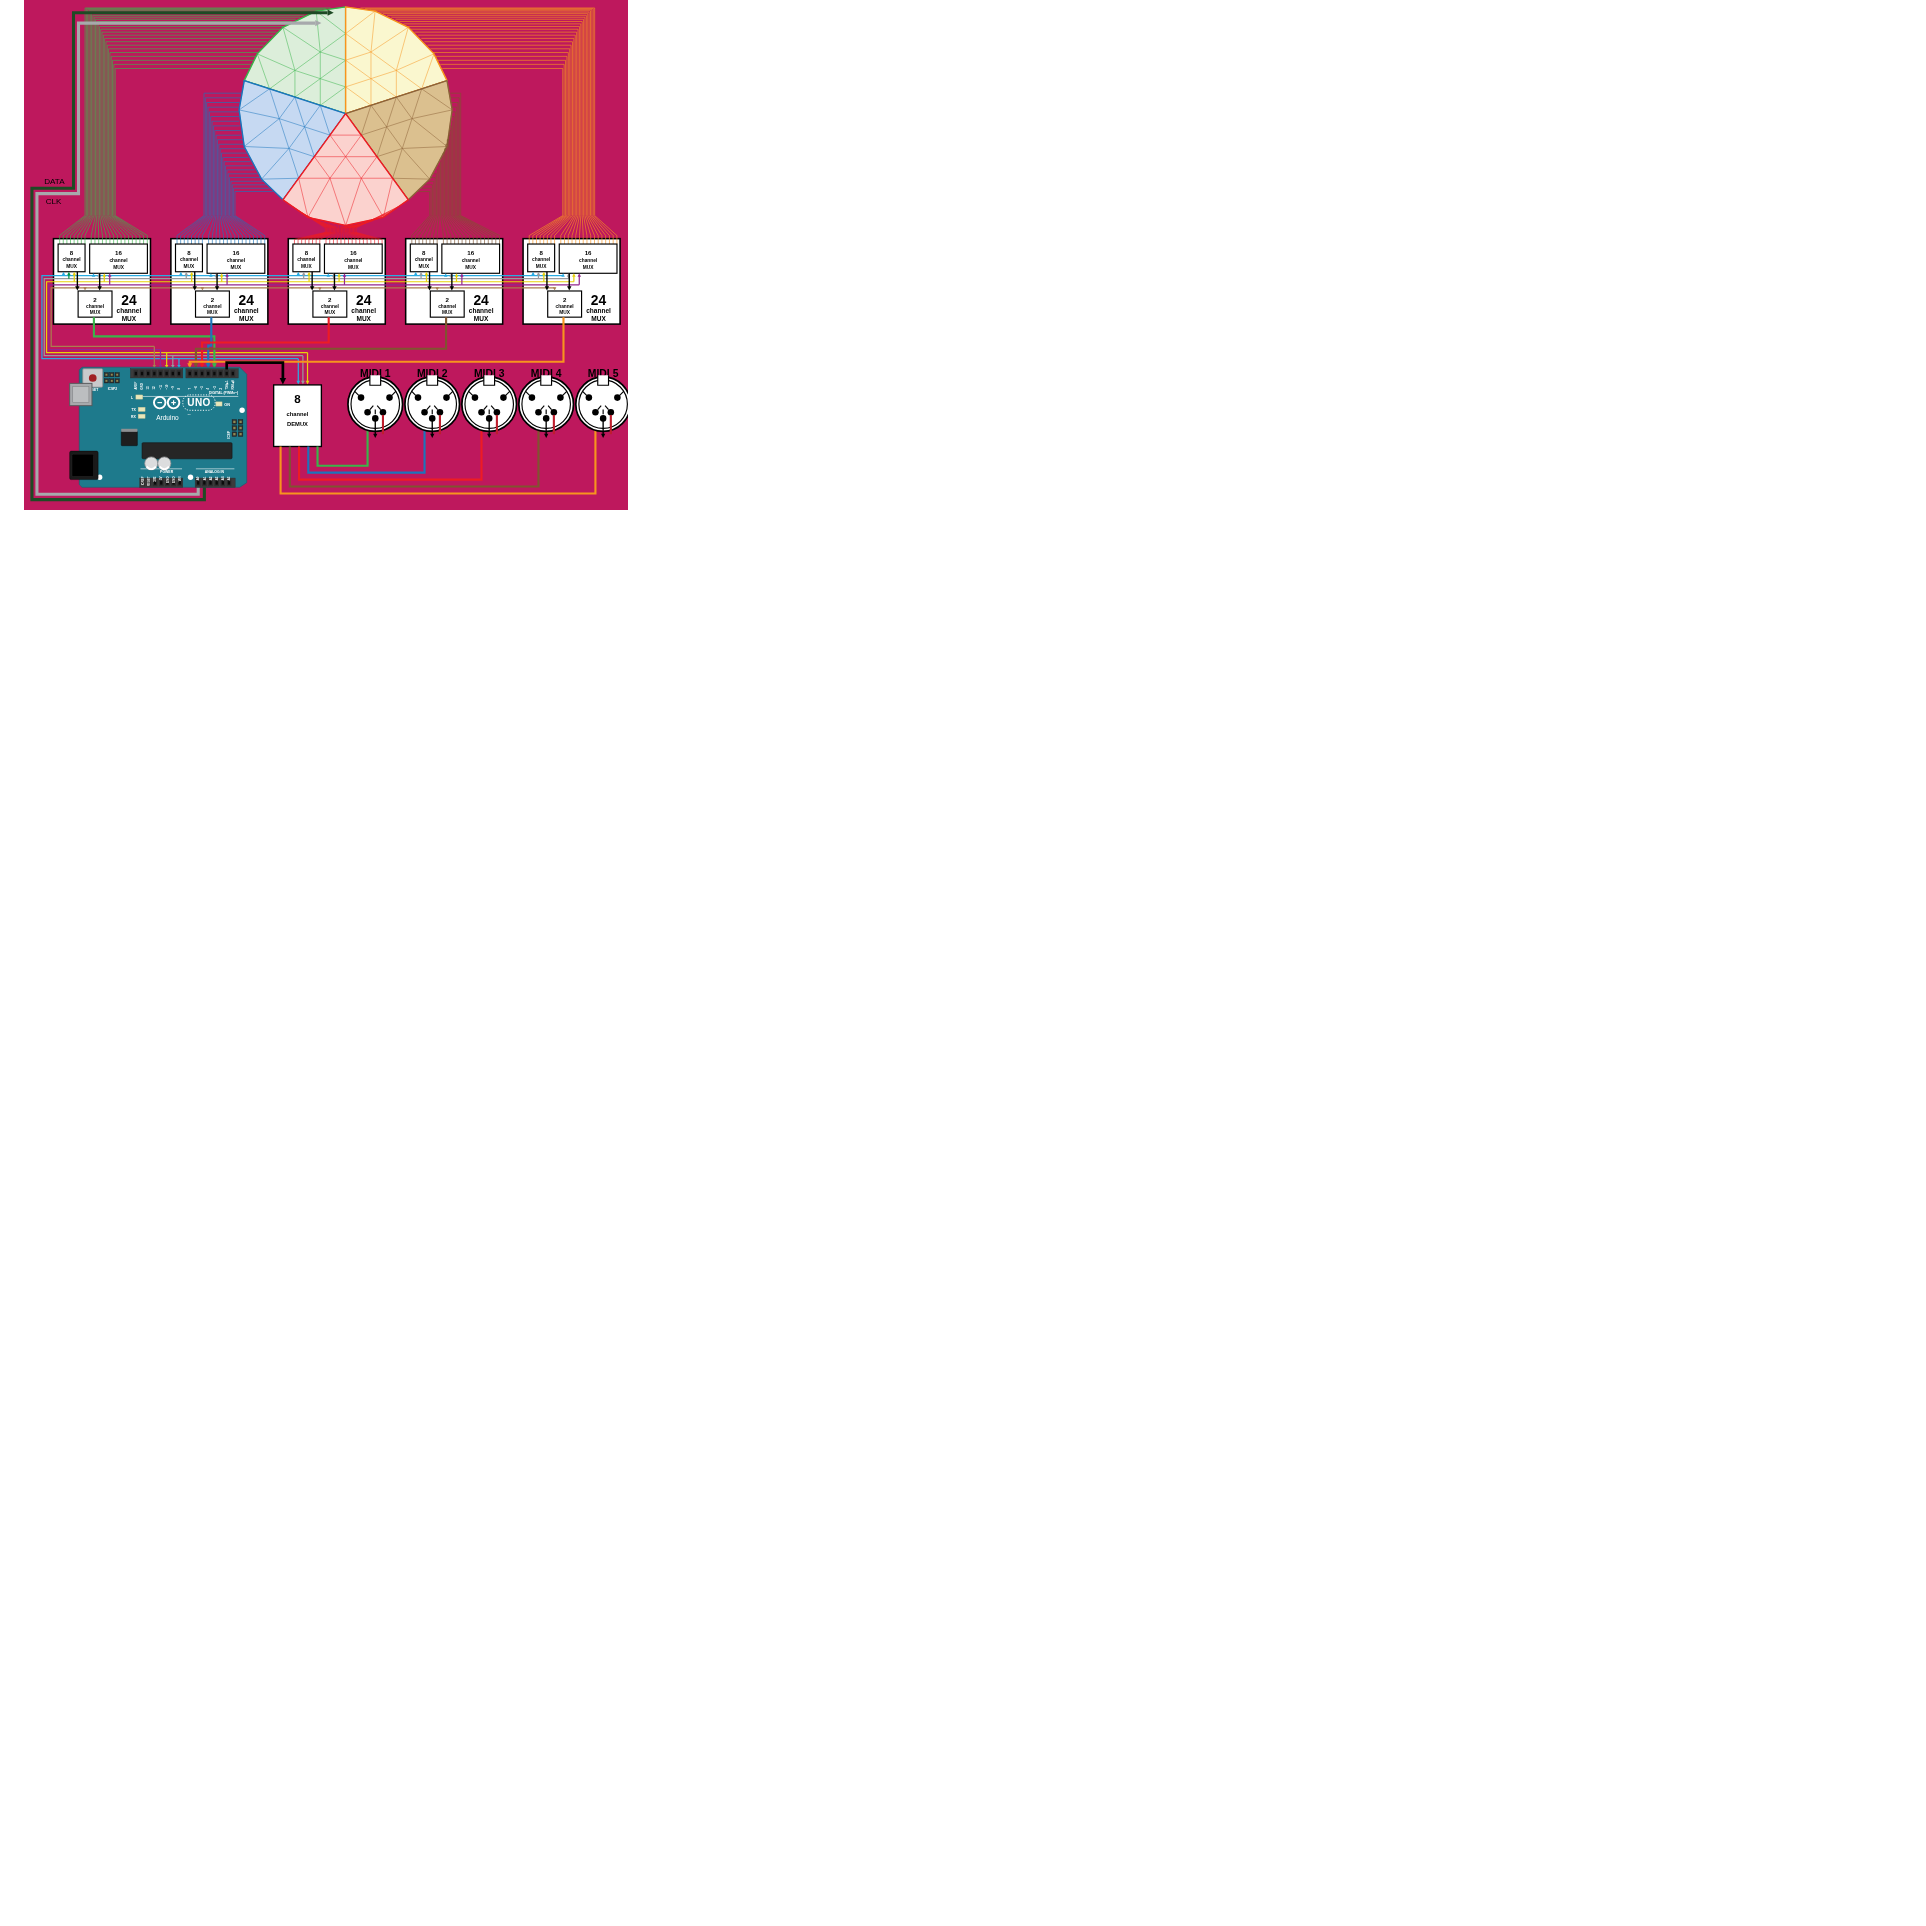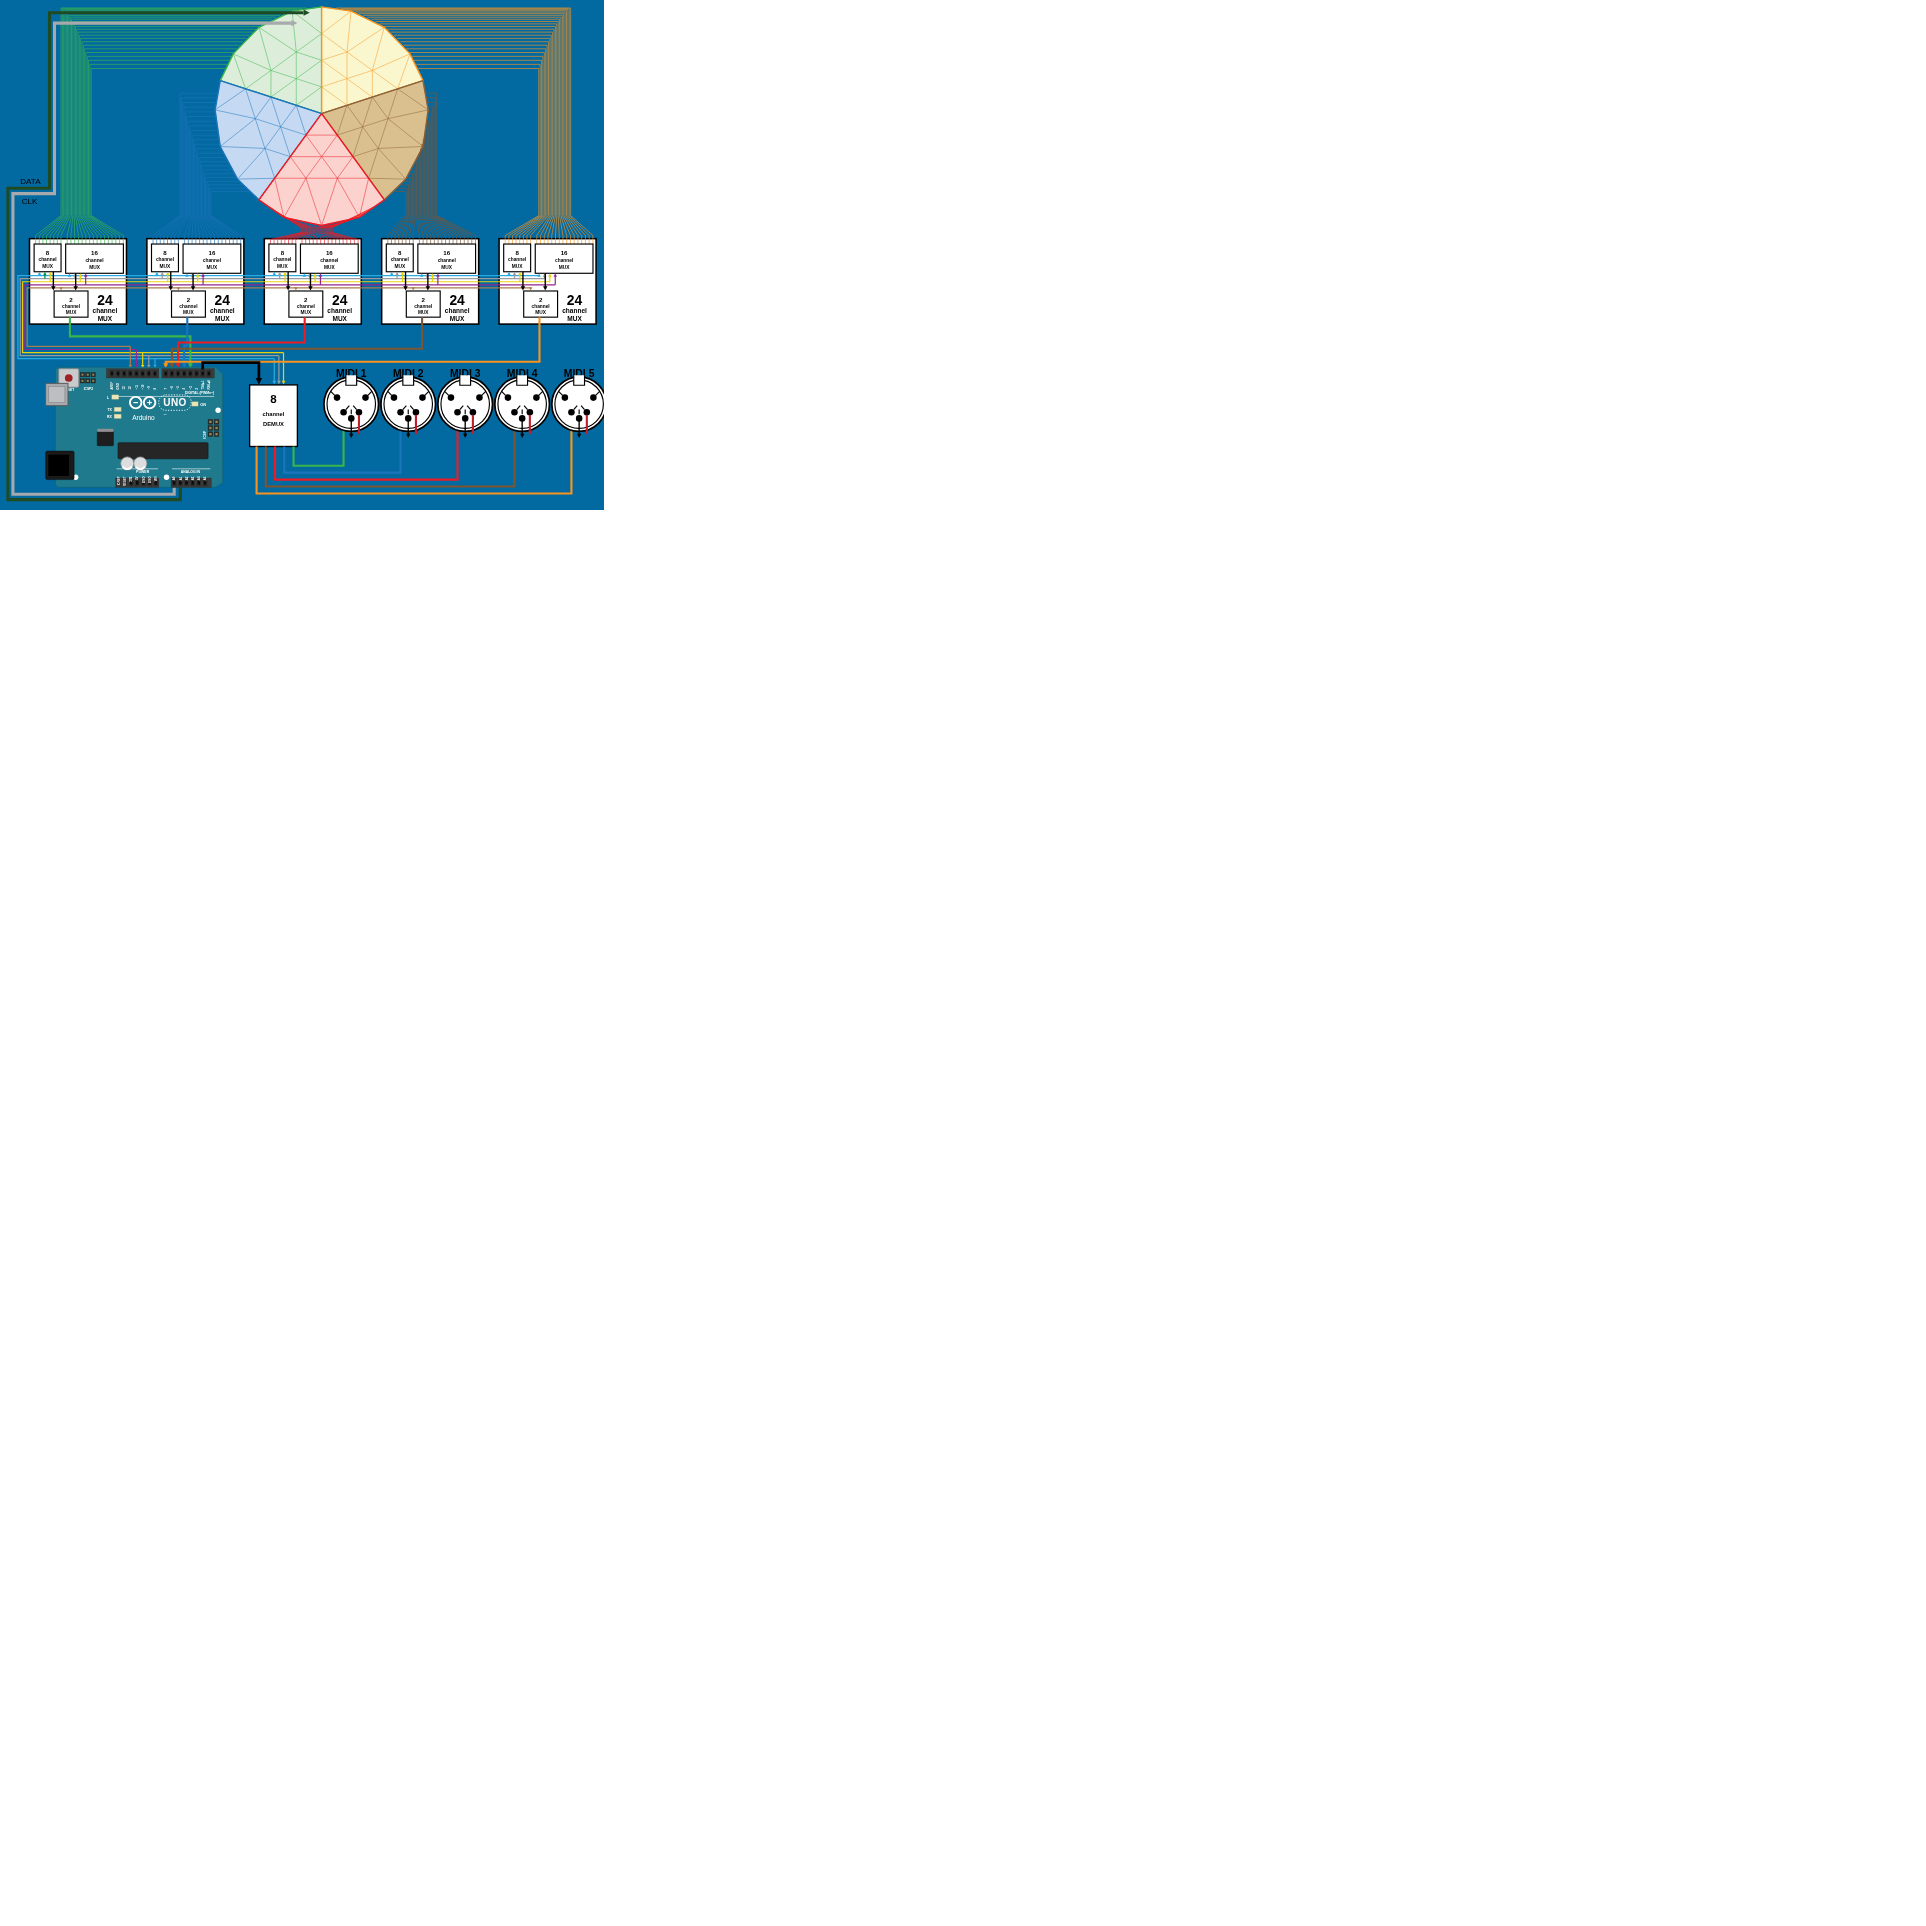--- a/index.html
+++ b/index.html
@@ -1,17 +1,17 @@
 <!DOCTYPE html>
 <html style="font-size:6.2px"><head>
 <meta charset="utf-8">
 <style>
   html,body{margin:0;padding:0;background:#ffffff;}
-  #stage{position:relative;width:604px;height:510px;background:#0369a1;overflow:hidden;
-         font-family:"Liberation Sans",sans-serif;}
+  #stage{position:relative;width:604px;height:510px;background:#be185d;overflow:hidden;
+         font-family:"Liberation Sans",sans-serif;margin-left:24px;}
   svg{position:absolute;left:0;top:0;}
   text{font-family:"Liberation Sans",sans-serif;}
 </style>
 </head>
 <body>
 
 <div id="stage">
   <svg id="cv" width="604" height="510" viewBox="0 0 1568 1325">
       <g>
         <polygon points="835.0,295.0 835.0,18.0 758.5,28.8 672.2,70.9 605.5,140.0 571.6,209.4 835.0,295.0" fill="#DCEEDA" stroke="none"></polygon>

